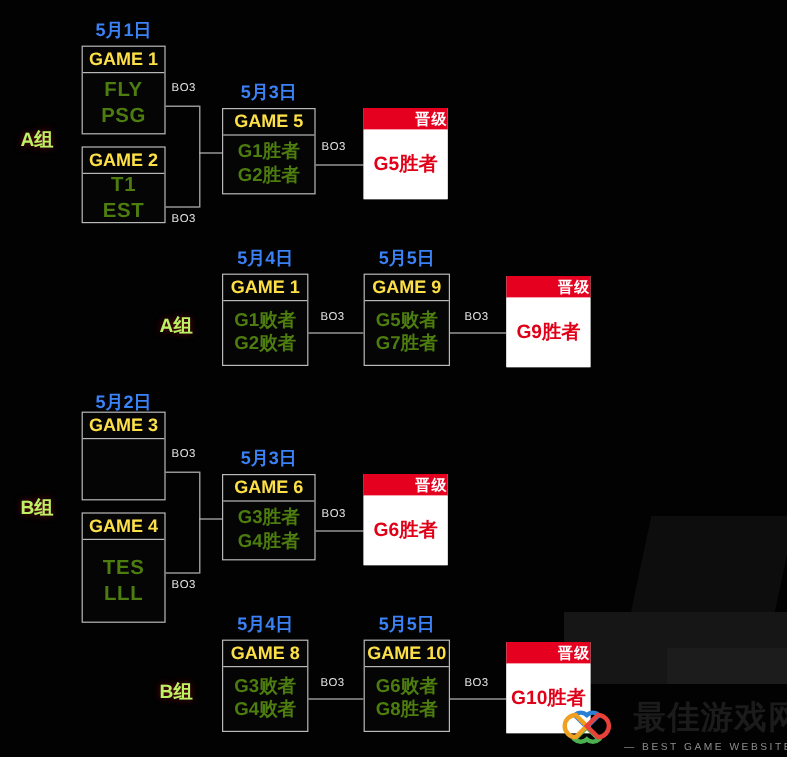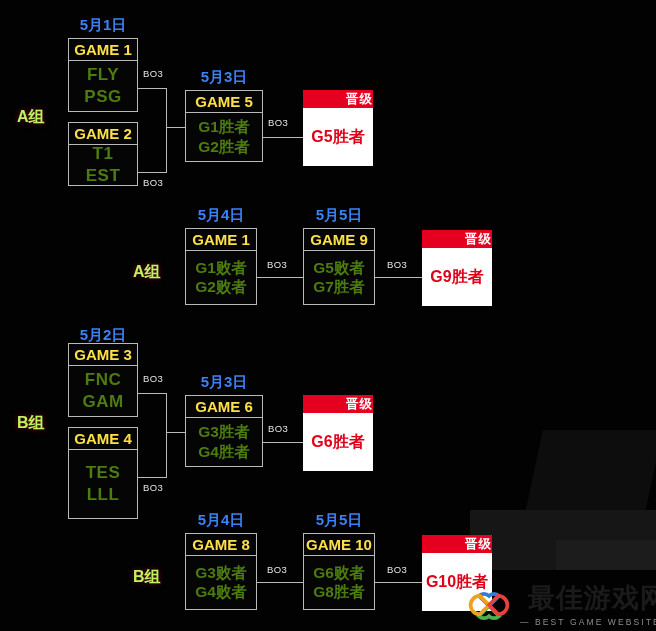--- a/index.html
+++ b/index.html
@@ -243,24 +243,20 @@
     <div class="pb-head">晋级</div>
     <div class="pb-body">G9胜者</div>
   </div>
 
   <div class="grouplabel" style="left:17px;top:413px;">B组</div>
 
   <div class="date" style="left:68px;top:326px;width:70px;">5月2日</div>
 
   <div class="matchbox teams" style="left:68px;top:343px;width:70px;height:74px;">
     <div class="mb-head">GAME 3</div>
-    <div class="mb-body">
-      <div class="ln">FNC</div>
-      <div class="ln">GAM</div>
-    </div>
   </div>
 
   <div class="matchbox teams" style="left:68px;top:427px;width:70px;height:92px;">
     <div class="mb-head">GAME 4</div>
     <div class="mb-body">
       <div class="ln">TES</div>
       <div class="ln">LLL</div>
     </div>
   </div>
 

